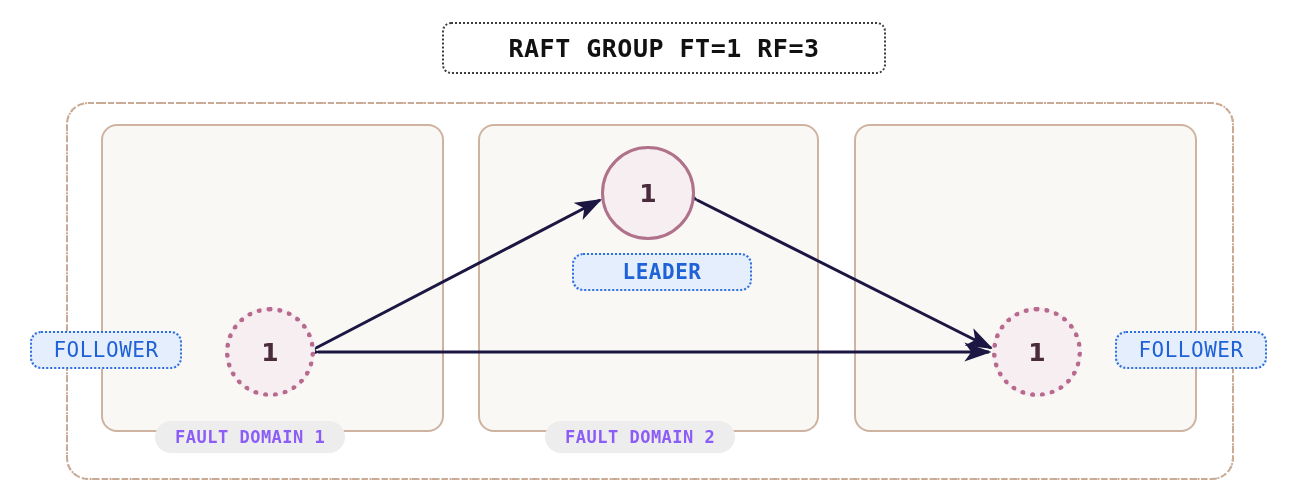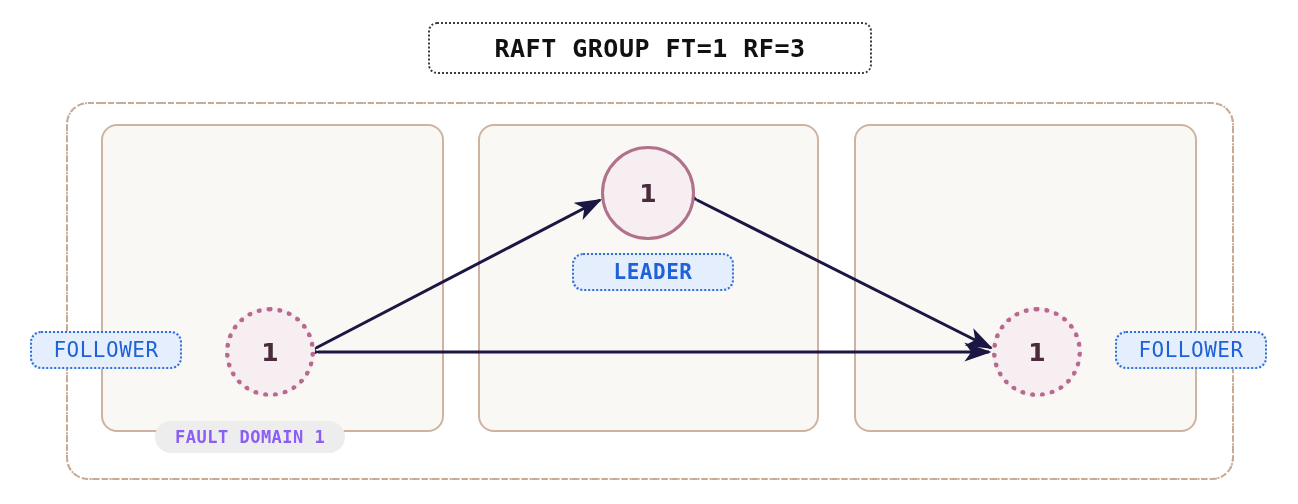--- a/index.html
+++ b/index.html
@@ -18,21 +18,21 @@
   #diagram-root {
     position: absolute;
     left: 0; top: 0;
     width: 1298px;
     height: 504px;
   }
 
   
   .title-badge {
     position: absolute;
-    left: 428px;
+    left: 442px;
     top: 22px;
     width: 444px;
     height: 52px;
     box-sizing: border-box;
     border: 2px dotted #3d3d3d;
     border-radius: 9px;
     background: #ffffff;
     display: flex;
     align-items: center;
     justify-content: center;
@@ -162,21 +162,21 @@
     font-size: 21px;
     letter-spacing: 0.5px;
     display: flex;
     align-items: center;
     justify-content: center;
     white-space: pre;
   }
   #badge-leader {
     left: 572px;
     top: 253px;
-    width: 162px;
+    width: 180px;
     height: 38px;
     font-weight: bold;
   }
   #badge-follower-left {
     left: 30px;
     top: 331px;
     width: 152px;
     height: 38px;
     font-weight: normal;
   }
@@ -227,14 +227,15 @@
 
   <div class="node" id="node-follower-right">
     <span class="node-label">1</span>
   </div>
 
   <div class="role-badge" id="badge-leader">LEADER</div>
   <div class="role-badge" id="badge-follower-left">FOLLOWER</div>
   <div class="role-badge" id="badge-follower-right">FOLLOWER</div>
 
   <div class="domain-label" id="domain-label-1">FAULT DOMAIN 1</div>
+  <div class="domain-label" id="domain-label-2">FAULT DOMAIN 2</div>
 
 </div>
 
 </body></html>

